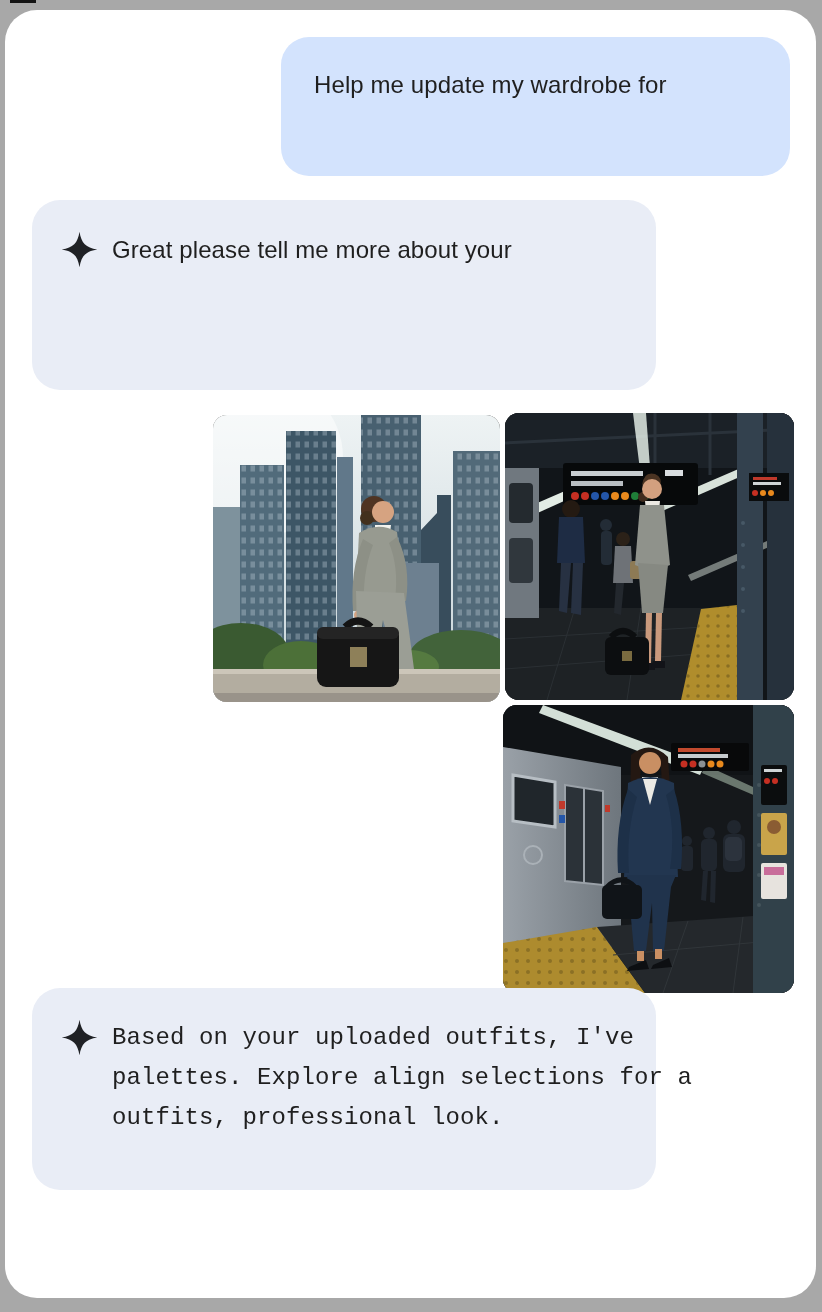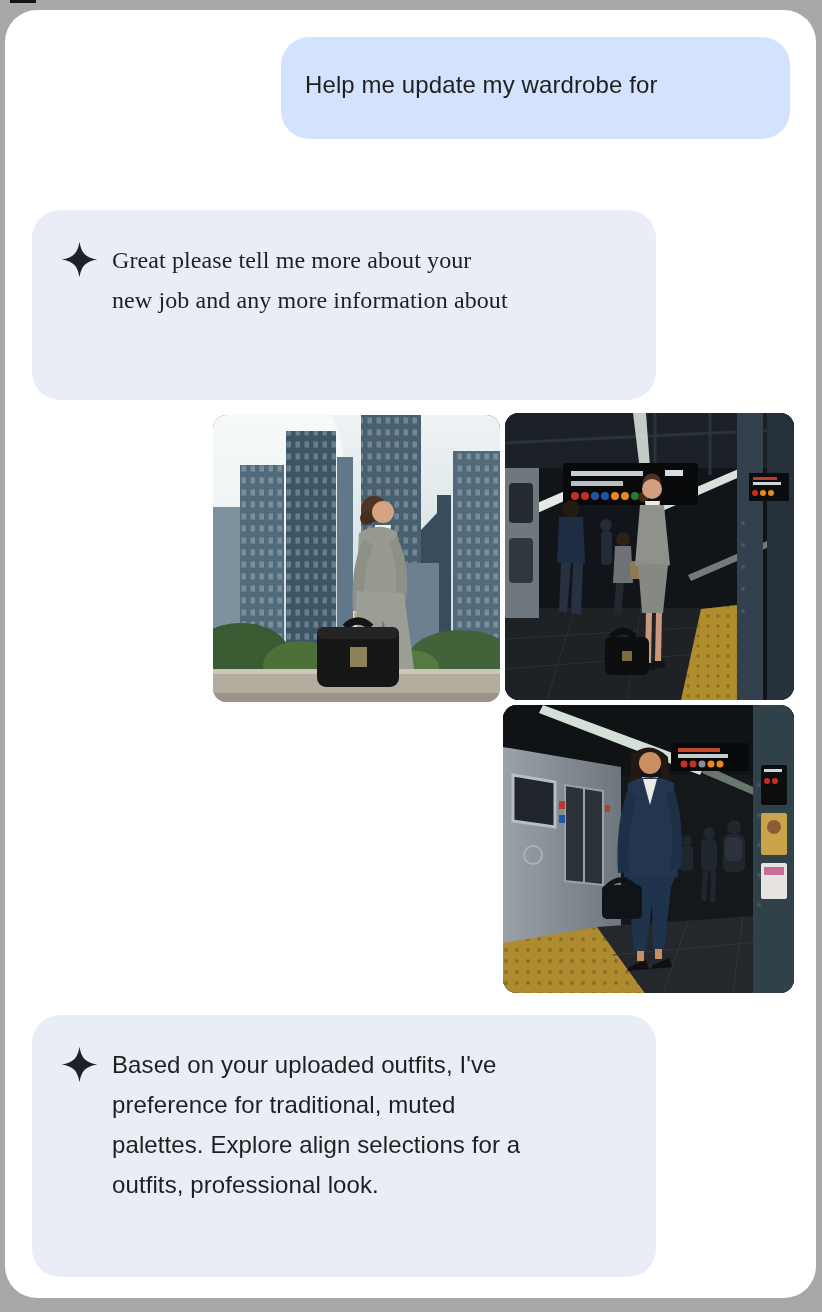--- a/index.html
+++ b/index.html
@@ -13,30 +13,30 @@
   }
   .chat-card{
     position:absolute;left:5px;top:10px;width:811px;height:1288px;
     background:#ffffff;border-radius:32px;
   }
   .bubble{
     position:absolute;box-sizing:border-box;
     font-size:24px;line-height:40px;color:#1f1f1f;letter-spacing:0.1px;
   }
   .user-bubble{
-    left:276px;top:27px;width:509px;height:102px;
+    left:276px;top:27px;width:509px;height:139px;
     background:#d3e3fd;border-radius:28px;
-    padding:28px 30px 0 24px;
+    padding:28px 30px 0 33px;
   }
   .ai-bubble{
     left:27px;width:624px;
     background:#e9edf6;border-radius:28px;
   }
-  .ai-bubble-1{top:200px;height:190px;font-family:Liberation Serif, serif;}
-  .ai-bubble-2{top:1005px;height:262px;}
+  .ai-bubble-1{top:190px;height:190px;}
+  .ai-bubble-2{top:978px;height:202px;font-family:Liberation Mono, monospace;}
   .ai-bubble .msg-text{position:absolute;left:80px;top:30px;right:16px;}
   .sparkle{position:absolute;left:29px;top:31px;width:37px;height:37px;}
   .sparkle svg{display:block;width:100%;height:100%;}
   .line{white-space:nowrap;}
   .attachment{
     position:absolute;border-radius:14px;overflow:hidden;background:#222;
   }
   .attachment svg{display:block;width:100%;height:100%;}
   .photo-1{left:208px;top:405px;width:287px;height:287px;}
   .photo-2{left:500px;top:403px;width:289px;height:287px;}
@@ -54,21 +54,20 @@
   </div>
 
   <div class="bubble ai-bubble ai-bubble-1">
     <span class="sparkle">
       <svg viewBox="0 0 100 100">
           <path d="M50 2 C55 33 67 45 98 50 C67 55 55 67 50 98 C45 67 33 55 2 50 C33 45 45 33 50 2 Z" fill="#1f2125"></path>
         </svg>
     </span>
     <div class="msg-text">
       <div class="line">Great please tell me more about your</div>
-      <div class="line">new job and any more information about</div>
     </div>
   </div>
 
   <figure class="attachment photo-1" style="margin:0" aria-label="Woman in a gray pantsuit carrying a black briefcase walking in front of city skyscrapers and greenery">
     <svg viewBox="0 0 287 287" preserveAspectRatio="none">
       <defs>
         <linearGradient id="sky1" x1="0" y1="0" x2="0" y2="1">
           <stop offset="0" stop-color="#eef3f4"></stop>
             <stop offset="1" stop-color="#c6d3d8"></stop>
         </linearGradient>
@@ -296,19 +295,18 @@
   </figure>
 
   <div class="bubble ai-bubble ai-bubble-2">
     <span class="sparkle">
       <svg viewBox="0 0 100 100">
           <path d="M50 2 C55 33 67 45 98 50 C67 55 55 67 50 98 C45 67 33 55 2 50 C33 45 45 33 50 2 Z" fill="#1f2125"></path>
         </svg>
     </span>
     <div class="msg-text">
       <div class="line">Based on your uploaded outfits, I've</div>
-      <div class="line">preference for traditional, muted</div>
       <div class="line">palettes. Explore align selections for a</div>
       <div class="line">outfits, professional look.</div>
     </div>
   </div>
 
 </div>
 
 </body></html>

